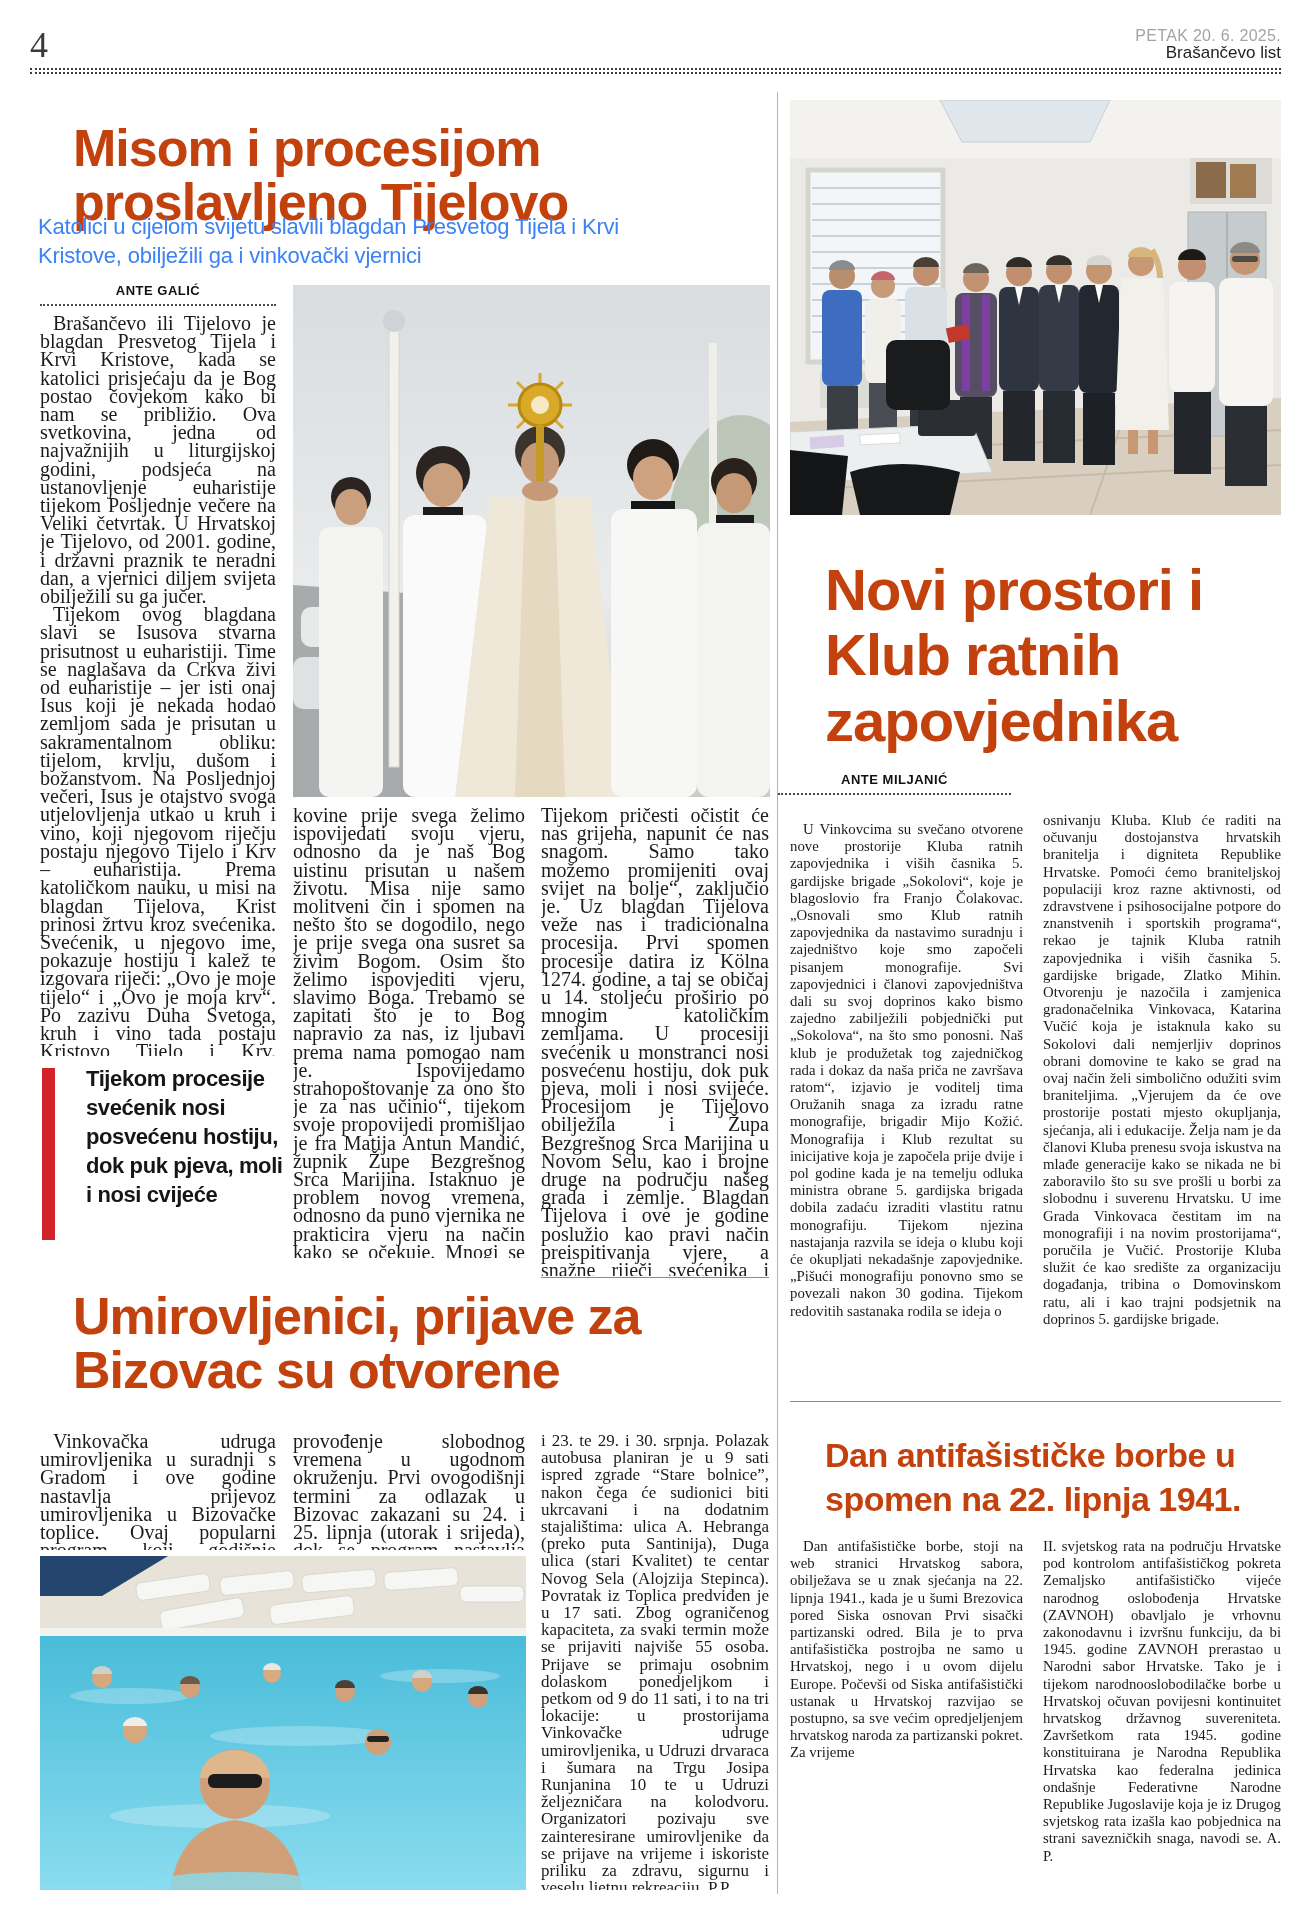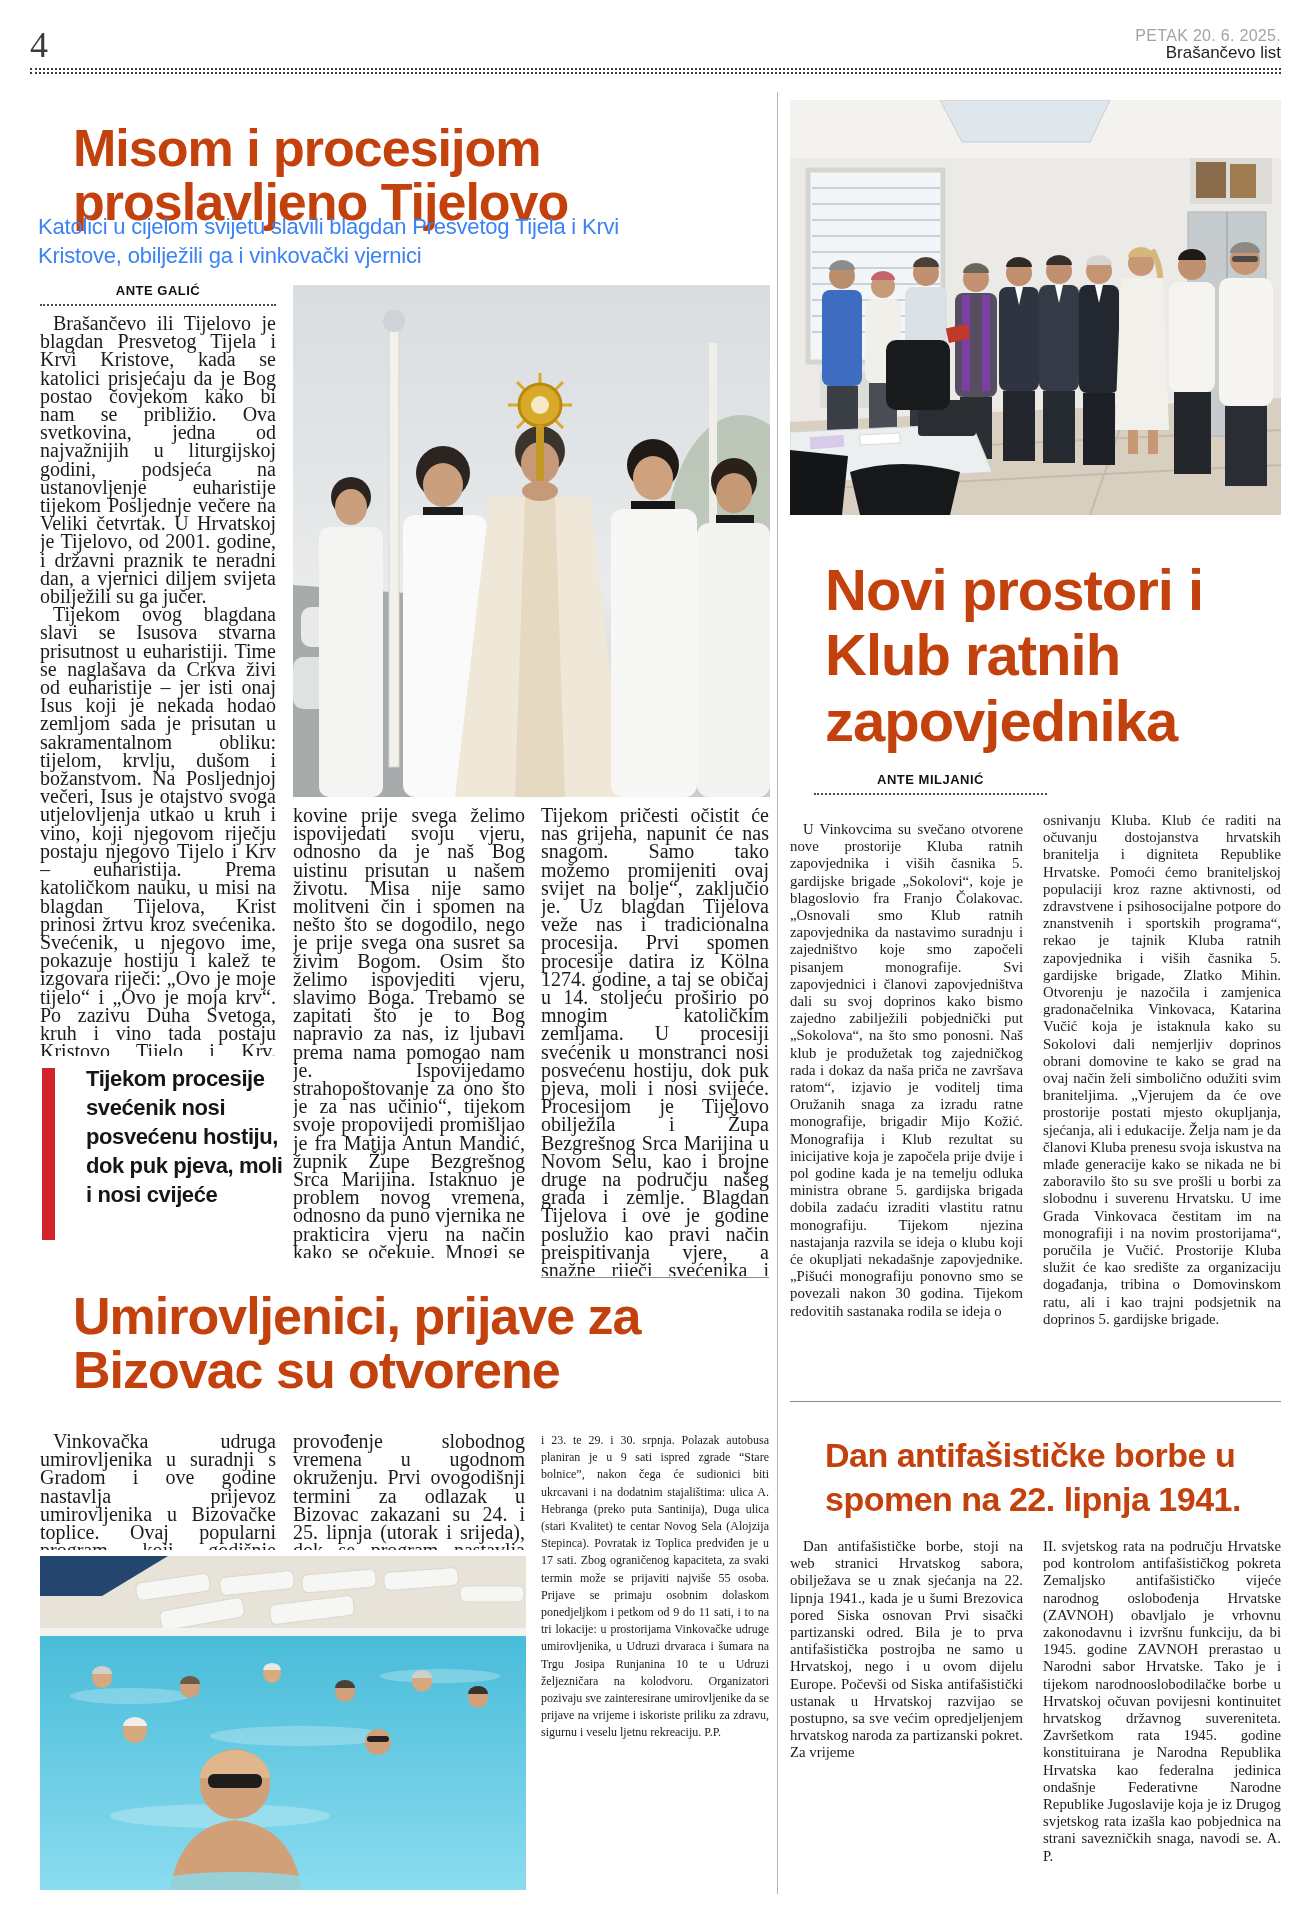--- a/index.html
+++ b/index.html
@@ -17,39 +17,39 @@
 
   #v-divider { left:777px; top:92px; height:1802px; width:0; border-left:1px solid #b5b5b5; }
 
   .headline { font-family:"Liberation Sans", sans-serif; font-weight:700; color:#c2410c; letter-spacing:-1px; line-height:1.05;margin-left:37px; }
   #t-head { left:36px; top:86px;  width:645px; font-size:52px; }
   #t-sub  { left:38px; top:213px; width:636px; font-family:"Liberation Sans", sans-serif; font-size:22px; line-height:1.3; letter-spacing:-.2px; color:#3b82f6; }
 
   .author { font-family:"Liberation Sans", sans-serif; font-weight:700; font-size:13px; text-align:center; letter-spacing:.5px; color:#111;
             padding-bottom:6px; border-bottom:2px dotted #4a4a4a; }
   #t-author { left:40px; top:283px; width:236px; }
-  #n-author { left:814px; top:772px; width:233px; }
+  #n-author { left:778px; top:772px; width:233px; }
 
   .body-col { text-align:justify; font-size:20px; line-height:18.2px; overflow:hidden; }
   .body-col p { margin:0; text-indent:13px; }
   .cont p:first-child { text-indent:0; }
 
   #t-col1 { left:40px;  top:314px; width:236px; height:742px; }
   #t-col2 { left:293px; top:806px; width:232px; height:452px; }
   #t-col3 { left:541px; top:806px; width:228px; height:470px; }
   #t-col3-rule { left:541px; top:1277px; width:228px; height:0; border-top:1px solid #8a8a8a; }
 
   #quote-bar  { left:42px; top:1068px; width:13px; height:172px; background:#d2232a; }
   #quote-text { left:66px; top:1064px; width:202px; font-family:"Liberation Sans", sans-serif; font-weight:700;
                 font-size:22px; line-height:29px; letter-spacing:-.4px; color:#161616;margin-left:20px; }
 
   #u-head { left:36px; top:1254px; width:690px; font-size:52px; }
   #u-col1 { left:40px;  top:1432px; width:236px; height:118px; }
   #u-col2 { left:293px; top:1432px; width:232px; height:118px; }
-  #u-col3 { left:541px; top:1432px; width:228px; height:458px; font-size:12px; line-height:17.2px; }
+  #u-col3 { left:541px; top:1432px; width:228px; height:458px; font-size:17px; line-height:17.2px; }
 
   #n-head { left:788px; top:518px; width:500px; font-size:58px; line-height:1.13; }
   #n-colA { left:790px;  top:812px; width:233px; height:584px; font-size:14.8px; line-height:17.2px;margin-top:9px; }
   #n-colB { left:1043px; top:812px; width:238px; height:584px; font-size:14.8px; line-height:17.2px; }
   #n-rule { left:790px; top:1401px; width:491px; height:0; border-top:1px solid #8a8a8a; }
 
   #d-head { left:788px; top:1410px; width:505px; font-size:34px; line-height:1.3; letter-spacing:-.5px; }
   #d-colA { left:790px;  top:1538px; width:233px; height:360px; font-size:14.8px; line-height:17.2px; }
   #d-colB { left:1043px; top:1538px; width:238px; height:360px; font-size:14.8px; line-height:17.2px; }
 

